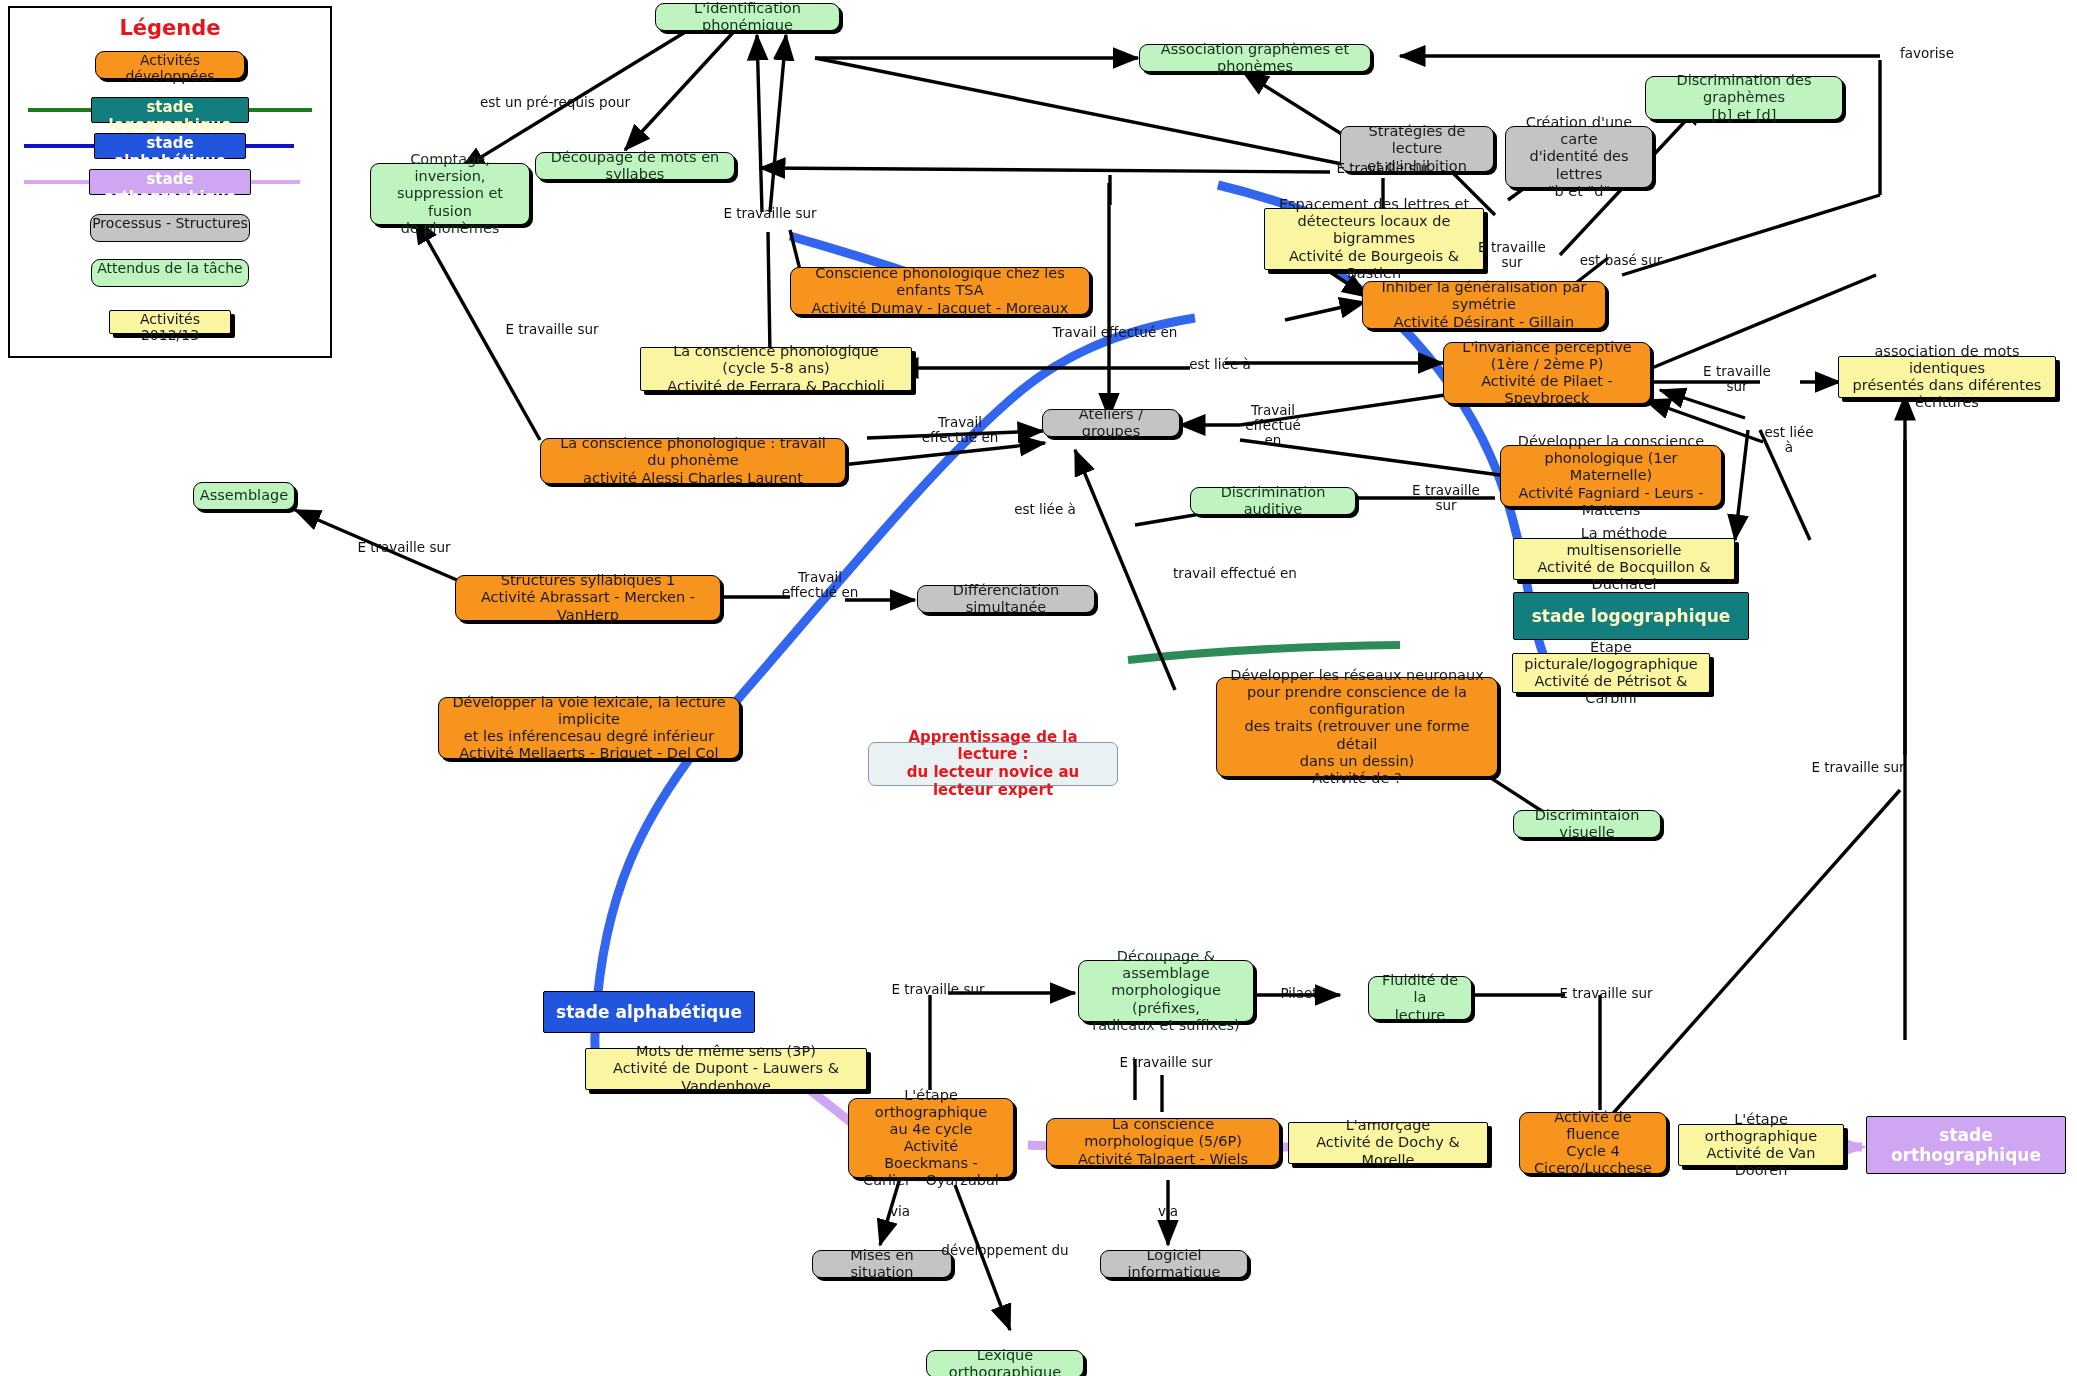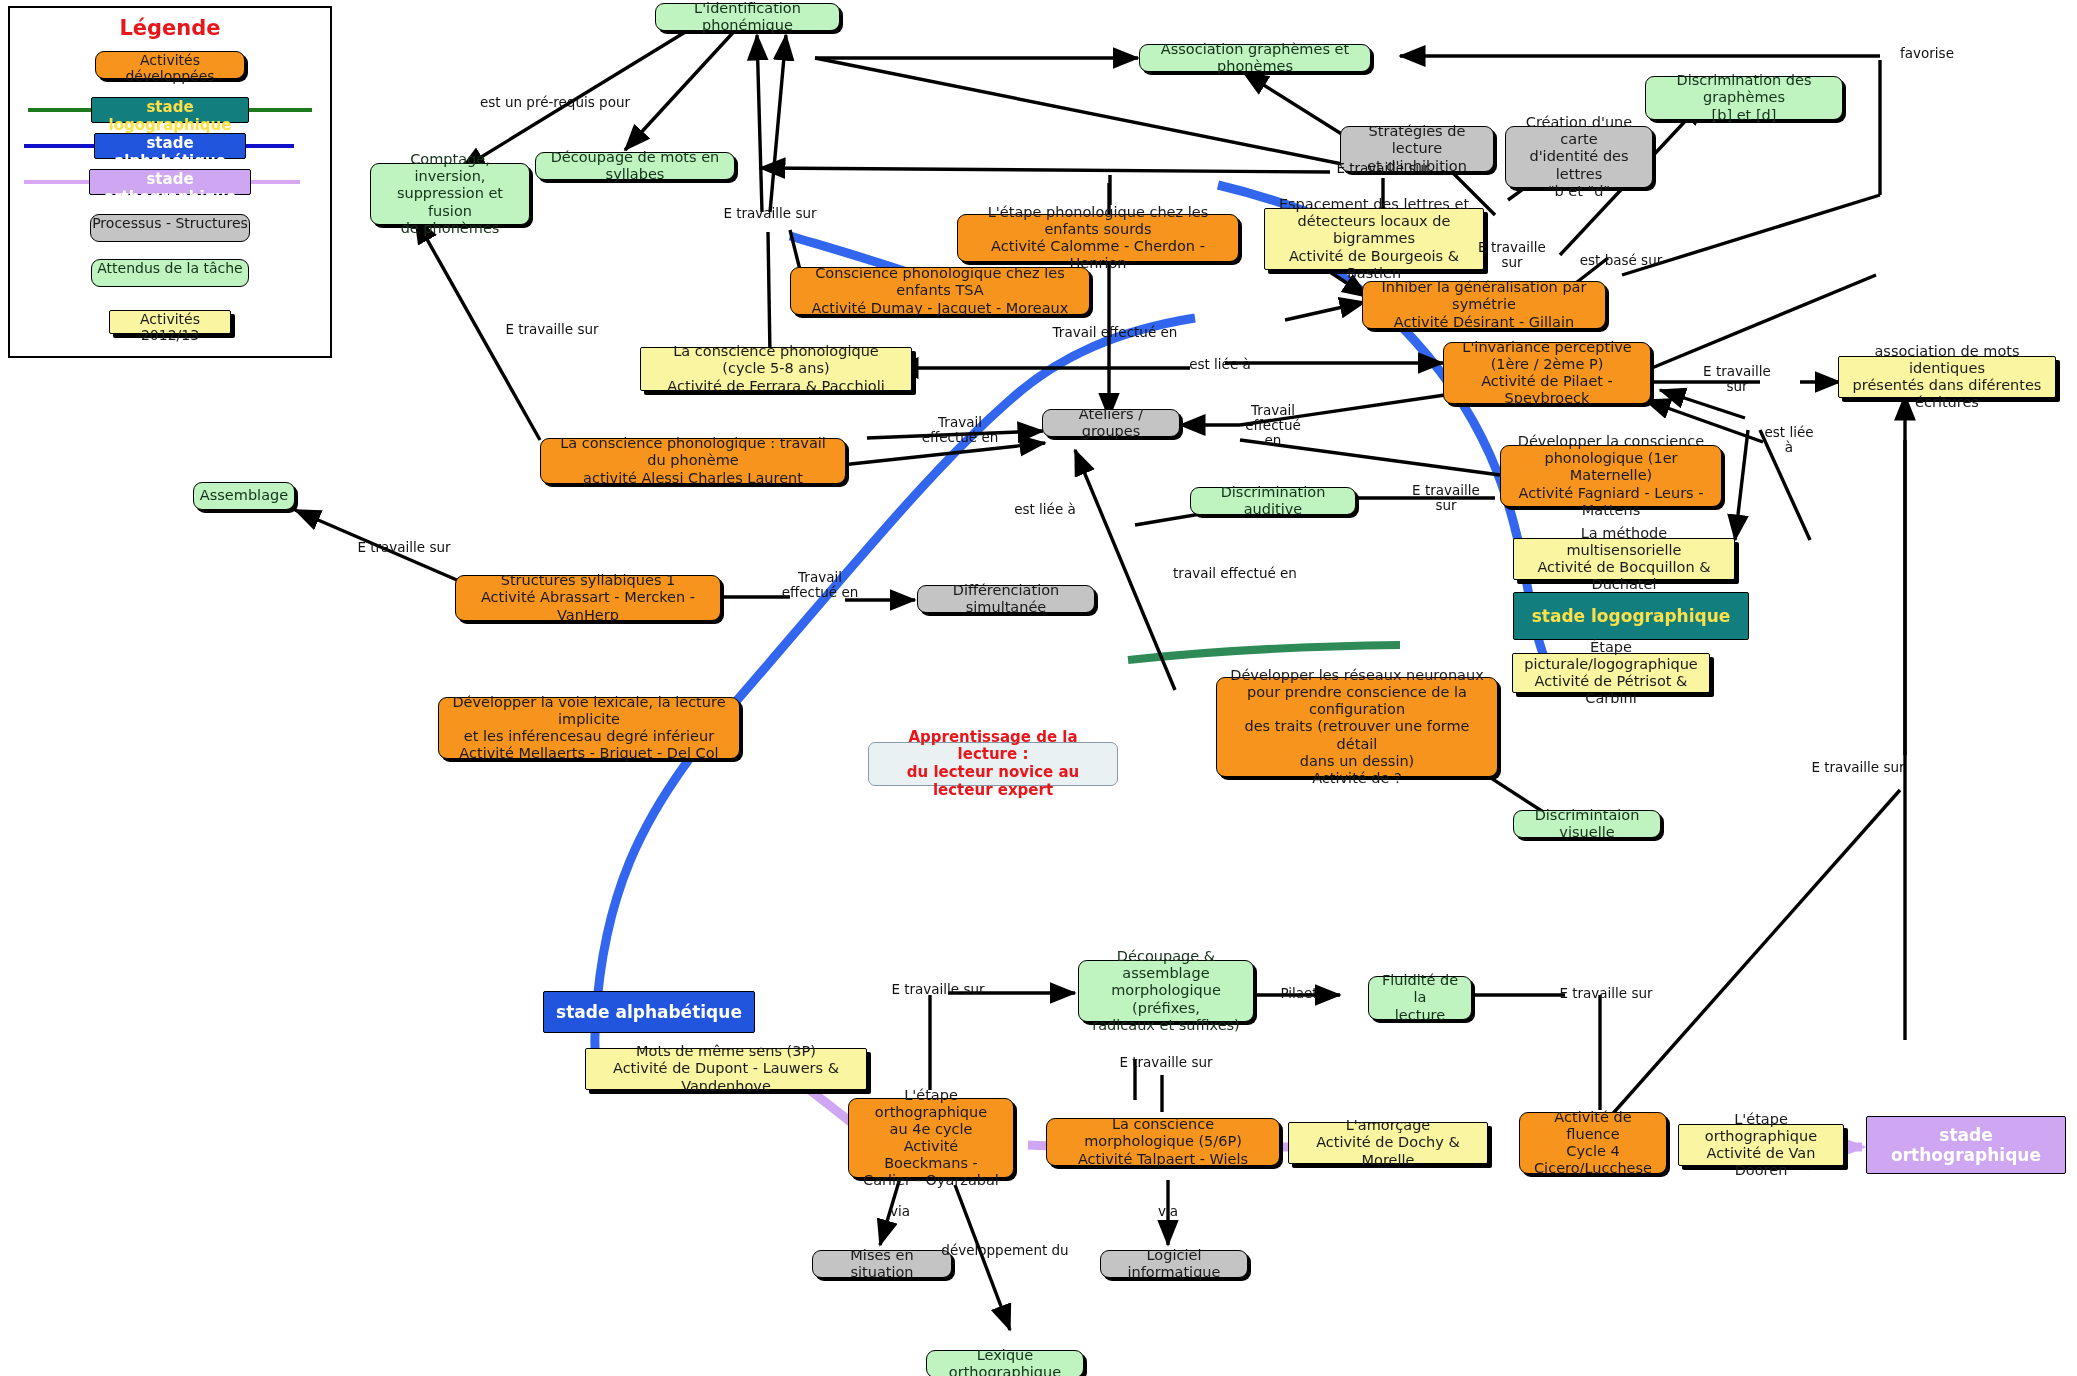--- a/index.html
+++ b/index.html
@@ -14,21 +14,21 @@
 
   
   .orange{background:#F7941E;border:1.5px solid #000;border-radius:9px;color:#1a1a1a;
           font-size:14.5px;box-shadow:3px 3px 0 #000;}
   .green{background:#BFF3BF;border:1.5px solid #000;border-radius:9px;color:#14321a;
          font-size:14.5px;box-shadow:3px 3px 0 #000;}
   .gray{background:#C4C4C4;border:1.5px solid #000;border-radius:9px;color:#1a1a1a;
         font-size:14.5px;box-shadow:3px 3px 0 #000;}
   .yellow{background:#FAF5A0;border:1.5px solid #000;border-radius:2px;color:#1a1a1a;
           font-size:14.5px;box-shadow:4px 4px 0 #000;}
-  .teal{background:#137E7E;border:1.5px solid #000;color:#fde047;font-weight:bold;
+  .teal{background:#137E7E;border:1.5px solid #000;color:#fef9c3;font-weight:bold;
         font-size:17px;border-radius:2px;}
   .blue{background:#2255DD;border:1.5px solid #000;color:#ffffff;font-weight:bold;
         font-size:17px;border-radius:2px;}
   .violet{background:#CFA6F2;border:1.5px solid #000;color:#ffffff;font-weight:bold;
           font-size:17px;border-radius:2px;}
   .title-box{background:#EAF1F3;border:1.2px solid #8899aa;border-radius:7px;
              color:#E8161A;font-weight:bold;font-size:15px;}
 
   
   .elabel{position:absolute;font-size:13.5px;color:#111;background:transparent;
@@ -270,24 +270,20 @@
     <span>Stratégies de lecture
 et d'inhibition</span>
     </div>
 
   <div class="node gray" style="left:1505px;top:126px;width:148px;height:62px;">
     <span>Création d'une carte
 d'identité des lettres
 "b et "d"</span>
     </div>
 
-  <div class="node orange" style="left:957px;top:214px;width:282px;height:48px;">
-    <span>L'étape phonologique chez les enfants sourds
-Activité  Calomme - Cherdon - Henrion</span>
-    </div>
 
   <div class="node yellow" style="left:1264px;top:208px;width:220px;height:62px;">
     <span>Espacement des lettres et
 détecteurs locaux de bigrammes
 Activité de Bourgeois &amp; Bastien</span>
     </div>
 
   <div class="node orange" style="left:790px;top:267px;width:300px;height:48px;">
     <span>Conscience phonologique chez les enfants TSA
 Activité Dumay - Jacquet - Moreaux</span>

